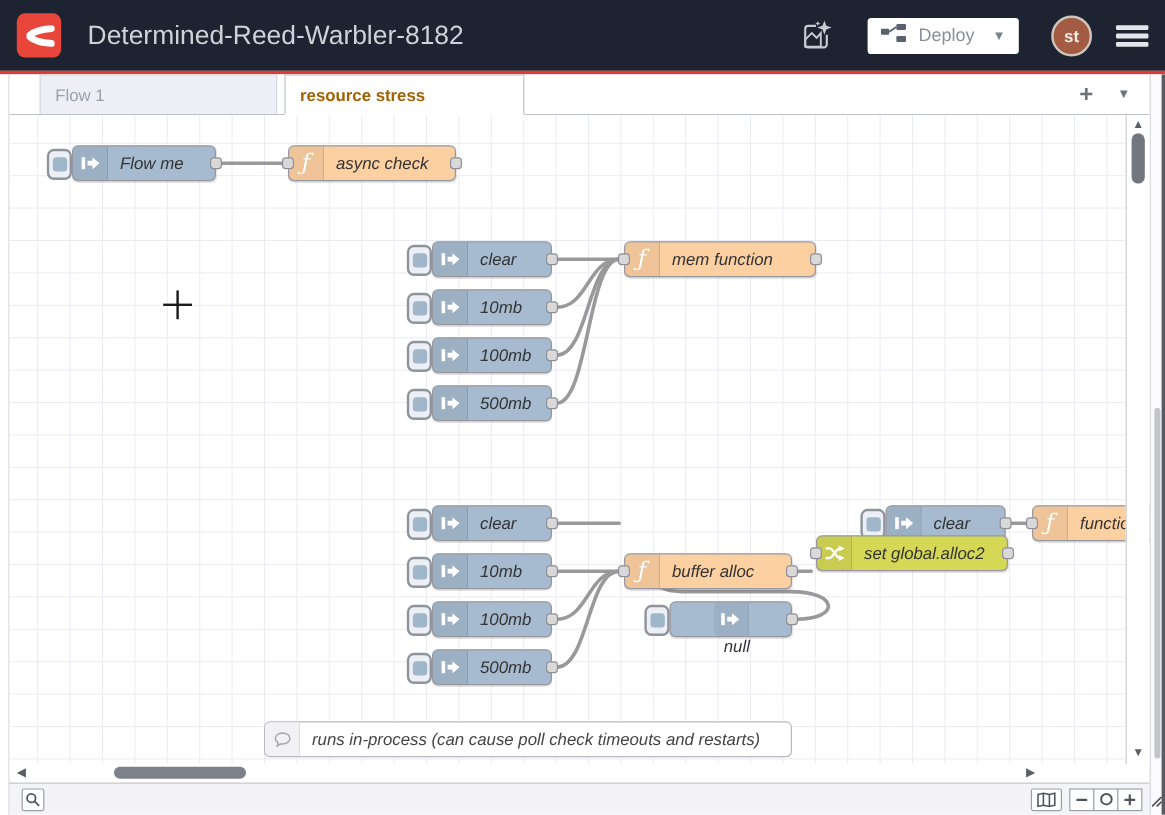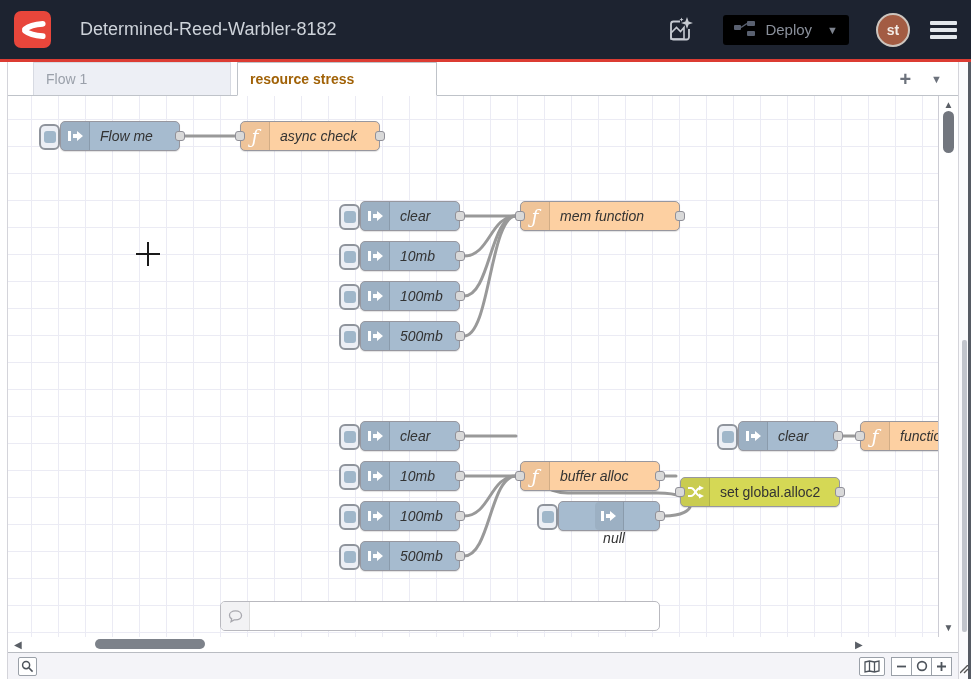--- a/index.html
+++ b/index.html
@@ -2,24 +2,24 @@
 <html><head>
 <meta charset="utf-8">
 <style>
   * { margin:0; padding:0; box-sizing:border-box; }
   html,body { width:971px; height:679px; overflow:hidden; font-family:"Liberation Sans", sans-serif; background:#fff; }
   .app { width:971px; height:679px; display:flex; flex-direction:column; }
 
   
   .header { height:59px; background:#1d2330; display:flex; align-items:center; padding:0 14px; flex:none; }
   .logo { width:37px; height:37px; border-radius:7px; background:#e8463b; display:flex; align-items:center; justify-content:center; flex:none; }
-  .title { color:#ced3da; font-size:18px; margin-left:29px; white-space:nowrap; }
+  .title { color:#ced3da; font-size:22px; margin-left:22px; white-space:nowrap; }
   .hspacer { flex:1; }
   .hdr-icon { width:34px; height:34px; display:flex; align-items:center; justify-content:center; margin-right:26px; }
-  .deploy { height:30px; background:#000000; border-radius:3px; display:flex; align-items:center; padding:0 11px; color:#8a909b; font-size:15px; gap:9px; }
+  .deploy { height:30px; background:#ffffff; border-radius:3px; display:flex; align-items:center; padding:0 11px; color:#8a909b; font-size:15px; gap:9px; }
   .deploy .caret { font-size:11px; color:#7d838e; margin-left:6px; }
   .avatar { width:34px; height:34px; border-radius:50%; background:#a35c43; border:2px solid #cdc5be; color:#f2ece7; font-weight:bold; font-size:14px; display:flex; align-items:center; justify-content:center; margin-left:27px; }
   .hamburger { margin-left:20px; width:27px; }
   .hamburger i { display:block; height:4px; background:#e3e7ec; border-radius:1px; margin:3px 0; }
   .red-line { height:3px; background:#dc3c33; flex:none; }
 
   
   .workbench { flex:1; display:flex; min-height:0; }
   .left-gutter { width:8px; background:#fff; border-right:1px solid #d4d4da; flex:none; }
   .main { flex:1; display:flex; flex-direction:column; min-width:0; }
@@ -312,21 +312,21 @@
             <span class="port in"></span>
           </div>
           <div class="node function" style="left: 512px; top: 365px; width: 140px;">
             <span class="iconbox">
               <span class="fglyph">ƒ</span>
             </span>
             <span class="lbl it">buffer alloc</span>
             <span class="port in"></span>
             <span class="port out"></span>
           </div>
-          <div class="node change" style="left: 672px; top: 381px; width: 160px;">
+          <div class="node change" style="left: 672px; top: 350px; width: 160px; font-style: italic;">
             <span class="iconbox">
               <svg width="17" height="16" viewBox="0 0 17 16">
                 <path d="M1 4 h3 c4 0 5 8 9 8" fill="none" stroke="#fff" stroke-width="2"></path>
                 <path d="M1 12 h3 c4 0 5 -8 9 -8" fill="none" stroke="#fff" stroke-width="2"></path>
                 <polygon points="12,1.5 17,4 12,6.5" fill="#fff"></polygon>
                 <polygon points="12,9.5 17,12 12,14.5" fill="#fff"></polygon>
               </svg>
             </span>
             <span class="lbl">set global.alloc2</span>
             <span class="port in"></span>
@@ -344,20 +344,21 @@
             </span>
             <span class="lbl it">null</span>
             <span class="port out"></span>
           </div>
           <div class="node comment" style="left: 212px; top: 505px; width: 440px;">
             <span class="iconbox">
               <svg width="15" height="13" viewBox="0 0 16 14">
                 <path d="M8 1 C4.2 1 1.5 3 1.5 5.7 C1.5 7.3 2.4 8.6 3.9 9.5 L3.2 12.5 L6.5 10.6 C7 10.7 7.5 10.7 8 10.7 C11.8 10.7 14.5 8.6 14.5 6 C14.5 3.1 11.8 1 8 1 Z" fill="none" stroke="#a8a8ae" stroke-width="1.4"></path>
               </svg>
             </span>
+            <span class="lbl it">runs in-process (can cause poll check timeouts and restarts)</span>
           </div>
           <div class="vscroll">
           <div class="varrow up">▲</div>
           <div class="vthumb"></div>
           <div class="varrow down">▼</div>
         </div>
       </div>
 
       <div class="hscroll">
         <span class="harrow left">◀</span>

